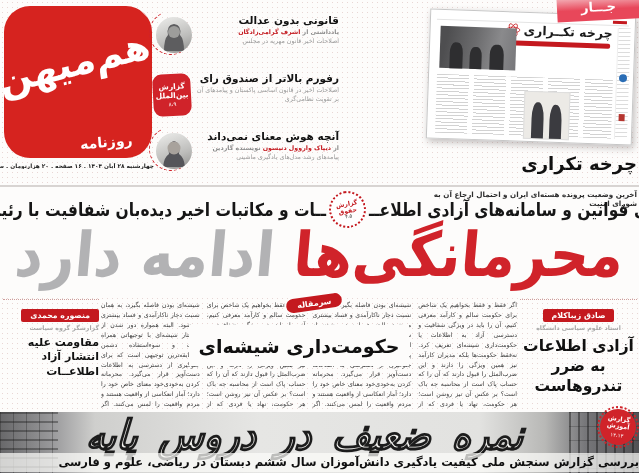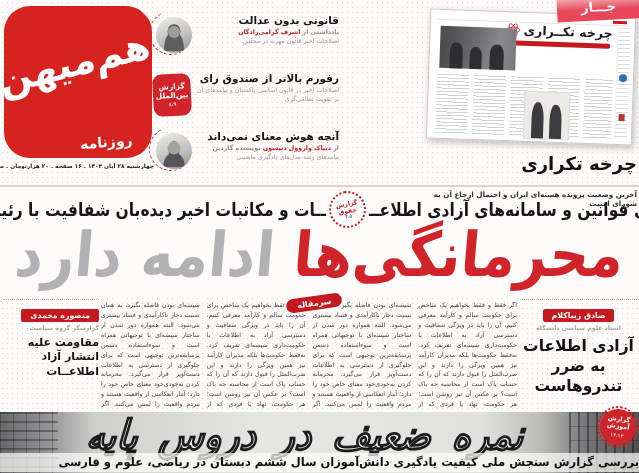--- a/index.html
+++ b/index.html
@@ -338,20 +338,21 @@
     </span>
     <span class="kt">ــات و مکاتبات اخیر دیده‌بان شفافیت با رئیس قوه قضاییه</span>
   </div>
   <div class="main-headline">
     <span class="hr1">محرمانگی‌ها</span>
     <span> </span>
     <span class="hr2">ادامه دارد</span>
   </div>
 
   <div class="editorial-body">اگر فقط و فقط بخواهیم یک شاخص برای حکومت سالم و کارآمد معرفی کنیم، آن را باید در ویژگی شفافیت و دسترسی آزاد به اطلاعات یا حکومت‌داری شیشه‌ای تعریف کرد. نه‌فقط حکومت‌ها بلکه مدیران کارآمد نیز همین ویژگی را دارند و این ضرب‌المثل را قبول دارند که آن را که حساب پاک است از محاسبه چه باک است؟ بر عکس آن نیز روشن است؛ هر حکومت، نهاد یا فردی که از شیشه‌ای بودن فاصله بگیرد، به همان نسبت دچار ناکارآمدی و فساد بیشتری می‌شود. البته همواره دور شدن از ساختار شیشه‌ای با توجیهاتی همراه است و سوءاستفاده دشمن پرسابقه‌ترین توجیهی است که برای جلوگیری از دسترسی به اطلاعات دست‌آویز قرار می‌گیرد. محرمانه کردن به‌خودی‌خود معنای خاص خود را دارد؛ آمار انعکاسی از واقعیت هستند و مردم واقعیت را لمس می‌کنند. اگر فقط و فقط بخواهیم یک شاخص برای حکومت سالم و کارآمد معرفی کنیم، آن را باید در ویژگی شفافیت و دسترسی آزاد به اطلاعات یا حکومت‌داری شیشه‌ای تعریف کرد. نه‌فقط حکومت‌ها بلکه مدیران کارآمد نیز همین ویژگی را دارند و این ضرب‌المثل را قبول دارند که آن را که حساب پاک است از محاسبه چه باک است؟ بر عکس آن نیز روشن است؛ هر حکومت، نهاد یا فردی که از شیشه‌ای بودن فاصله بگیرد، به همان نسبت دچار ناکارآمدی و فساد بیشتری می‌شود. البته همواره دور شدن از ساختار شیشه‌ای با توجیهاتی همراه است و سوءاستفاده دشمن پرسابقه‌ترین توجیهی است که برای جلوگیری از دسترسی به اطلاعات دست‌آویز قرار می‌گیرد. محرمانه کردن به‌خودی‌خود معنای خاص خود را دارد؛ آمار انعکاسی از واقعیت هستند و مردم واقعیت را لمس می‌کنند. اگر فقط و فقط بخواهیم یک شاخص برای حکومت سالم و کارآمد معرفی کنیم، آن را باید در ویژگی شفافیت و دسترسی آزاد به اطلاعات یا حکومت‌داری شیشه‌ای تعریف کرد. نه‌فقط حکومت‌ها بلکه مدیران کارآمد نیز همین ویژگی را دارند و این ضرب‌المثل را قبول دارند که آن را که حساب پاک است از محاسبه چه باک است؟ بر عکس آن نیز روشن است؛ هر حکومت، نهاد یا فردی که از شیشه‌ای بودن فاصله بگیرد، به همان نسبت دچار ناکارآمدی و فساد بیشتری می‌شود. البته همواره دور شدن از ساختار شیشه‌ای با توجیهاتی همراه است و سوءاستفاده دشمن پرسابقه‌ترین توجیهی است که برای جلوگیری از دسترسی به اطلاعات دست‌آویز قرار می‌گیرد. محرمانه کردن به‌خودی‌خود معنای خاص خود را دارد؛ آمار انعکاسی از واقعیت هستند و مردم واقعیت را لمس می‌کنند. </div>
+  <div class="editorial-head">حکومت‌داری شیشه‌ای</div>
   <div class="editorial-badge">سرمقاله</div>
 
   <div class="op-right">
     <span class="op-label">صادق زیباکلام</span>
     <div class="op-sub">استاد علوم سیاسی دانشگاه</div>
     <div class="op-head">آزادی اطلاعات به ضرر تندروهاست</div>
   </div>
 
   <div class="op-left">
     <span class="op-label">منصوره محمدی</span>

